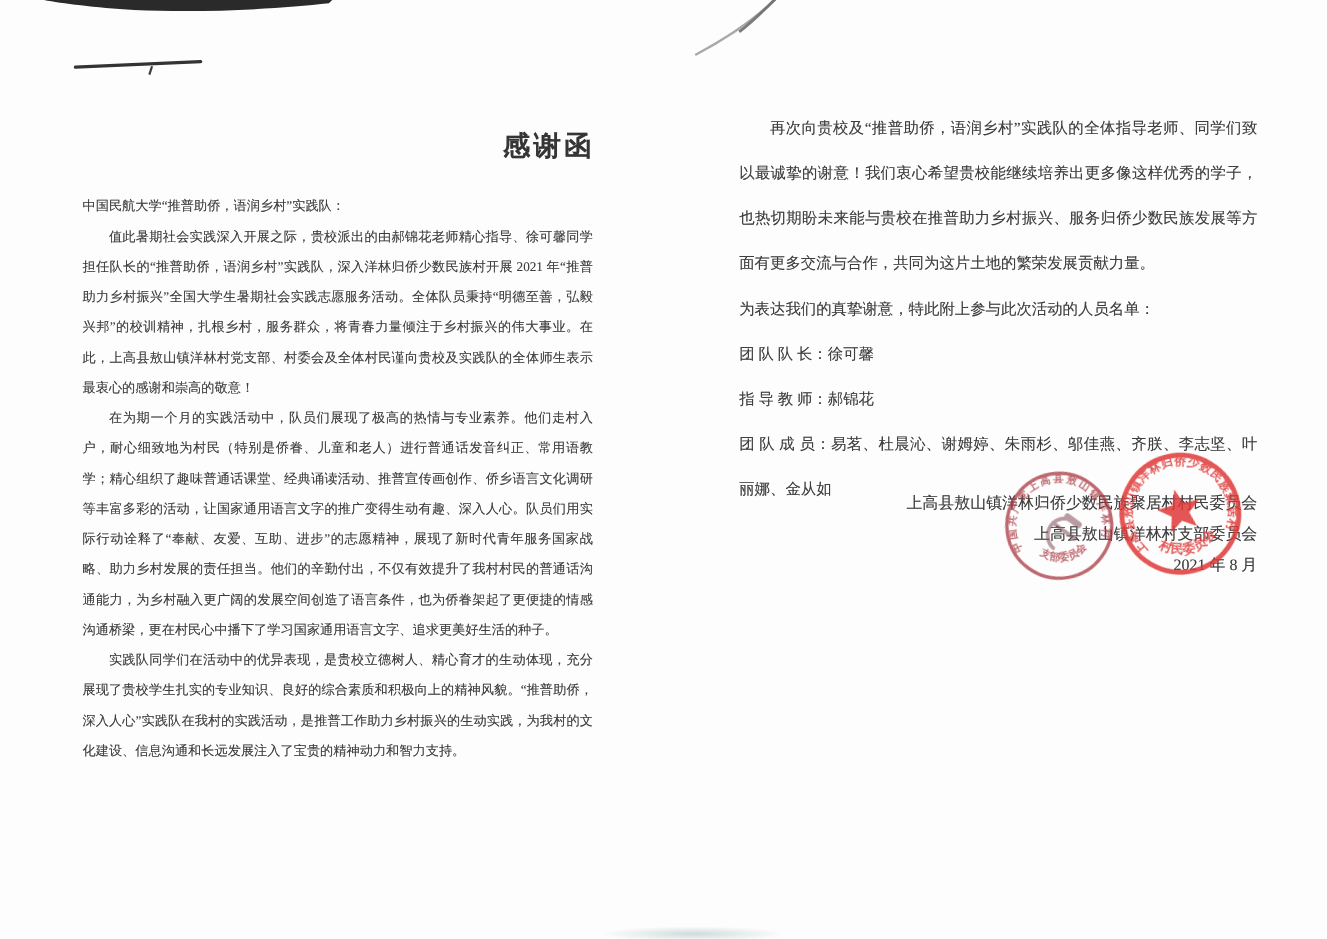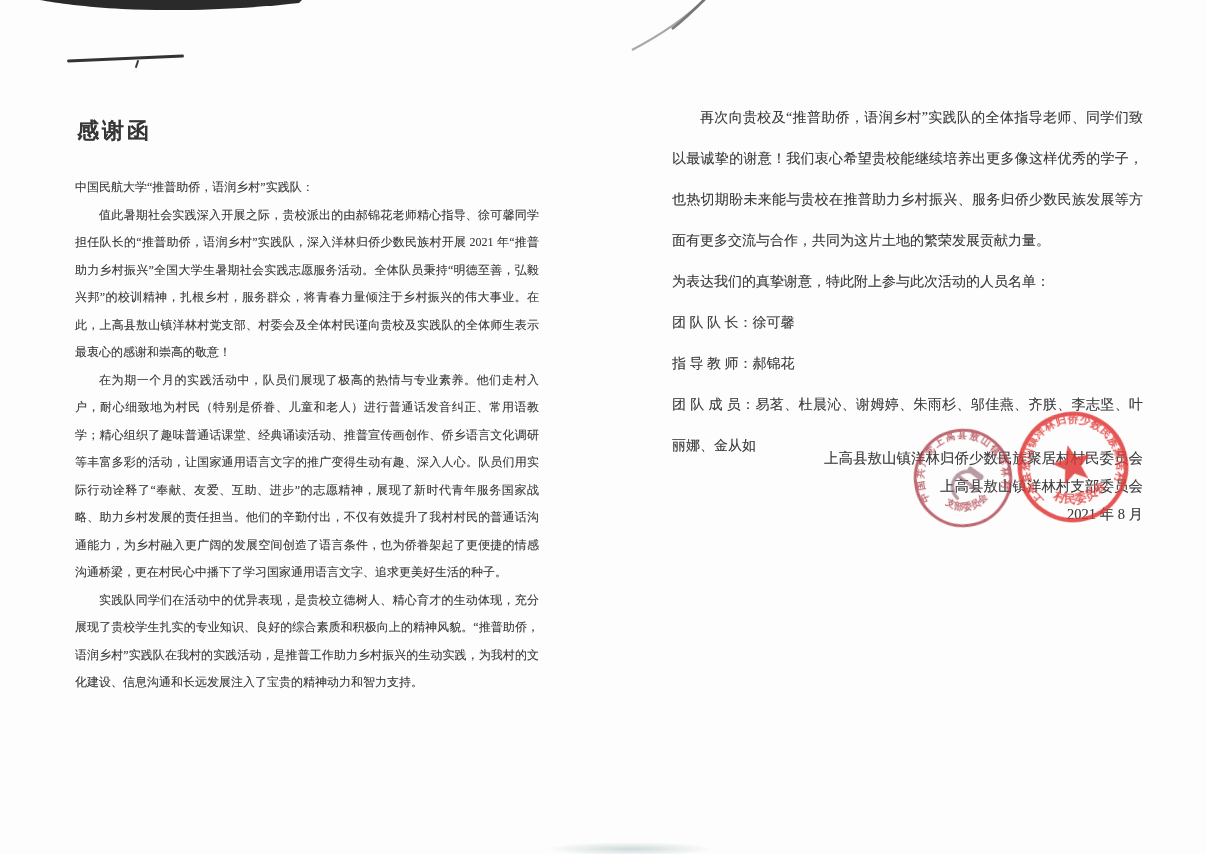--- a/index.html
+++ b/index.html
@@ -5,21 +5,21 @@
   html,body{margin:0;padding:0;}
   body{
     width:1206px;height:854px;position:relative;overflow:hidden;
     background:#fdfdfd;
     font-family:"Liberation Serif","DejaVu Serif",serif;
     color:#3e3e3e;
   }
   .txt{ text-shadow:0 0 0.6px rgba(80,80,80,0.45); }
   .doc-title{
     position:absolute;left:77px;top:116px;width:464px;
-    text-align:left;font-size:22px;font-weight:bold;
+    text-align:right;font-size:25px;font-weight:bold;
     letter-spacing:3px;color:#353535;
   }
   .left-body{
     position:absolute;left:75px;top:174px;width:464px;
     font-size:12px;line-height:27.5px;text-align:justify;
   }
   .right-body{
     position:absolute;left:672px;top:97px;width:471px;
     font-size:14px;line-height:41px;text-align:justify;
   }
@@ -45,21 +45,21 @@
 </head>
 <body>
 
 <div>
   <div class="doc-title txt">感谢函</div>
 
   <div class="left-body txt">
     <p>中国民航大学“推普助侨，语润乡村”实践队：</p>
     <p class="indent">值此暑期社会实践深入开展之际，贵校派出的由郝锦花老师精心指导、徐可馨同学担任队长的“推普助侨，语润乡村”实践队，深入洋林归侨少数民族村开展 2021 年“推普助力乡村振兴”全国大学生暑期社会实践志愿服务活动。全体队员秉持“明德至善，弘毅兴邦”的校训精神，扎根乡村，服务群众，将青春力量倾注于乡村振兴的伟大事业。在此，上高县敖山镇洋林村党支部、村委会及全体村民谨向贵校及实践队的全体师生表示最衷心的感谢和崇高的敬意！</p>
     <p class="indent">在为期一个月的实践活动中，队员们展现了极高的热情与专业素养。他们走村入户，耐心细致地为村民（特别是侨眷、儿童和老人）进行普通话发音纠正、常用语教学；精心组织了趣味普通话课堂、经典诵读活动、推普宣传画创作、侨乡语言文化调研等丰富多彩的活动，让国家通用语言文字的推广变得生动有趣、深入人心。队员们用实际行动诠释了“奉献、友爱、互助、进步”的志愿精神，展现了新时代青年服务国家战略、助力乡村发展的责任担当。他们的辛勤付出，不仅有效提升了我村村民的普通话沟通能力，为乡村融入更广阔的发展空间创造了语言条件，也为侨眷架起了更便捷的情感沟通桥梁，更在村民心中播下了学习国家通用语言文字、追求更美好生活的种子。</p>
-    <p class="indent">实践队同学们在活动中的优异表现，是贵校立德树人、精心育才的生动体现，充分展现了贵校学生扎实的专业知识、良好的综合素质和积极向上的精神风貌。“推普助侨，语润乡村”实践队在我村的实践活动，是推普工作助力乡村振兴的生动实践，为我村的文化建设、信息沟通和长远发展注入了宝贵的精神动力和智力支持。</p>
+    <p class="indent">实践队同学们在活动中的优异表现，是贵校立德树人、精心育才的生动体现，充分展现了贵校学生扎实的专业知识、良好的综合素质和积极向上的精神风貌。“推普助侨，深入人心”实践队在我村的实践活动，是推普工作助力乡村振兴的生动实践，为我村的文化建设、信息沟通和长远发展注入了宝贵的精神动力和智力支持。</p>
   </div>
 </div>
 
 <div>
   <div class="right-body txt">
     <p class="indent">再次向贵校及“推普助侨，语润乡村”实践队的全体指导老师、同学们致以最诚挚的谢意！我们衷心希望贵校能继续培养出更多像这样优秀的学子，也热切期盼未来能与贵校在推普助力乡村振兴、服务归侨少数民族发展等方面有更多交流与合作，共同为这片土地的繁荣发展贡献力量。</p>
     <p class="roster-intro">为表达我们的真挚谢意，特此附上参与此次活动的人员名单：</p>
     <p><span>团 队 队 长：</span><span>徐可馨</span></p>
     <p><span>指 导 教 师：</span><span>郝锦花</span></p>
     <p><span>团 队 成 员：</span><span>易茗、杜晨沁、谢姆婷、朱雨杉、邬佳燕、齐朕、李志坚、叶丽娜、金从如</span></p>

